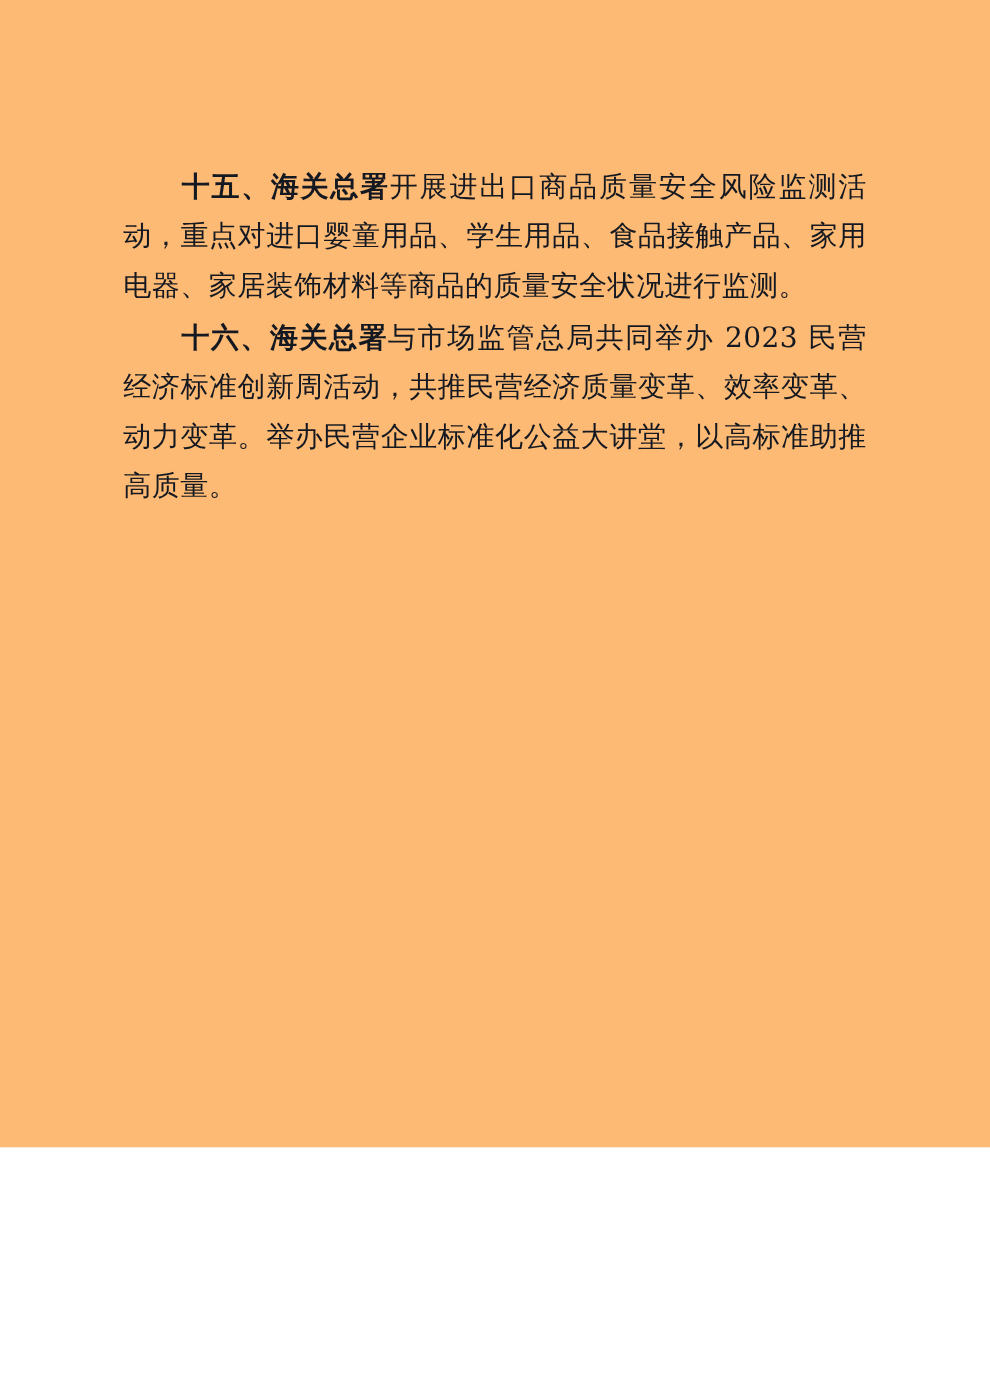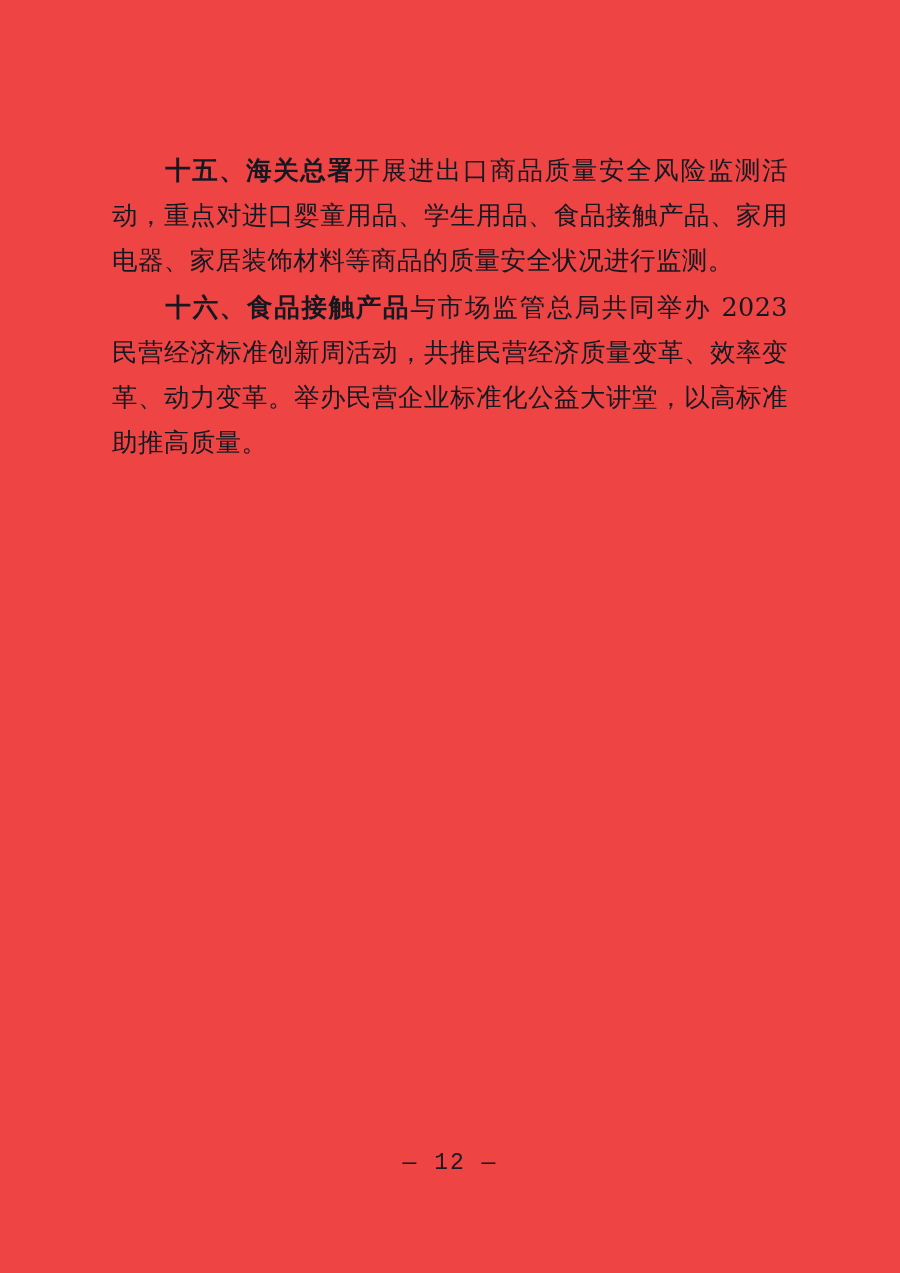--- a/index.html
+++ b/index.html
@@ -11,22 +11,22 @@
     width: 900px;
     height: 1273px;
     position: relative;
     font-family: "DejaVu Serif", serif;
     color: #1a1a22;
   }
   .page {
     position: absolute;
     top: 0; left: 0;
     width: 900px;
-    height: 1273px;
-    background: #ef4444;
+    height: 1043px;
+    background: #fdba74;
     overflow: hidden;
   }
   .content {
     position: absolute;
     left: 112px;
     top: 148px;
     width: 676px;
   }
   .para {
     font-size: 25.5px;
@@ -67,18 +67,18 @@
   }
 </style>
 </head>
 <body>
 
 <div class="page">
   <div class="content">
 
     <p class="para"><span class="indent"></span><span class="lead">十五、海关总署</span><span>开展进出口商品质量安全风险监测活动，重点对进口婴童用品、学生用品、食品接触产品、家用电器、家居装饰材料等商品的质量安全状况进行监测。</span></p>
 
-    <p class="para"><span class="indent"></span><span class="lead">十六、食品接触产品</span><span>与市场监管总局共同举办 2023 民营经济标准创新周活动，共推民营经济质量变革、效率变革、动力变革。举办民营企业标准化公益大讲堂，以高标准助推高质量。</span></p>
+    <p class="para"><span class="indent"></span><span class="lead">十六、海关总署</span><span>与市场监管总局共同举办 2023 民营经济标准创新周活动，共推民营经济质量变革、效率变革、动力变革。举办民营企业标准化公益大讲堂，以高标准助推高质量。</span></p>
 
   </div>
 
   <div class="page-number"><span class="pn-inner">— 12 —</span></div>
 </div>
 
 </body></html>

